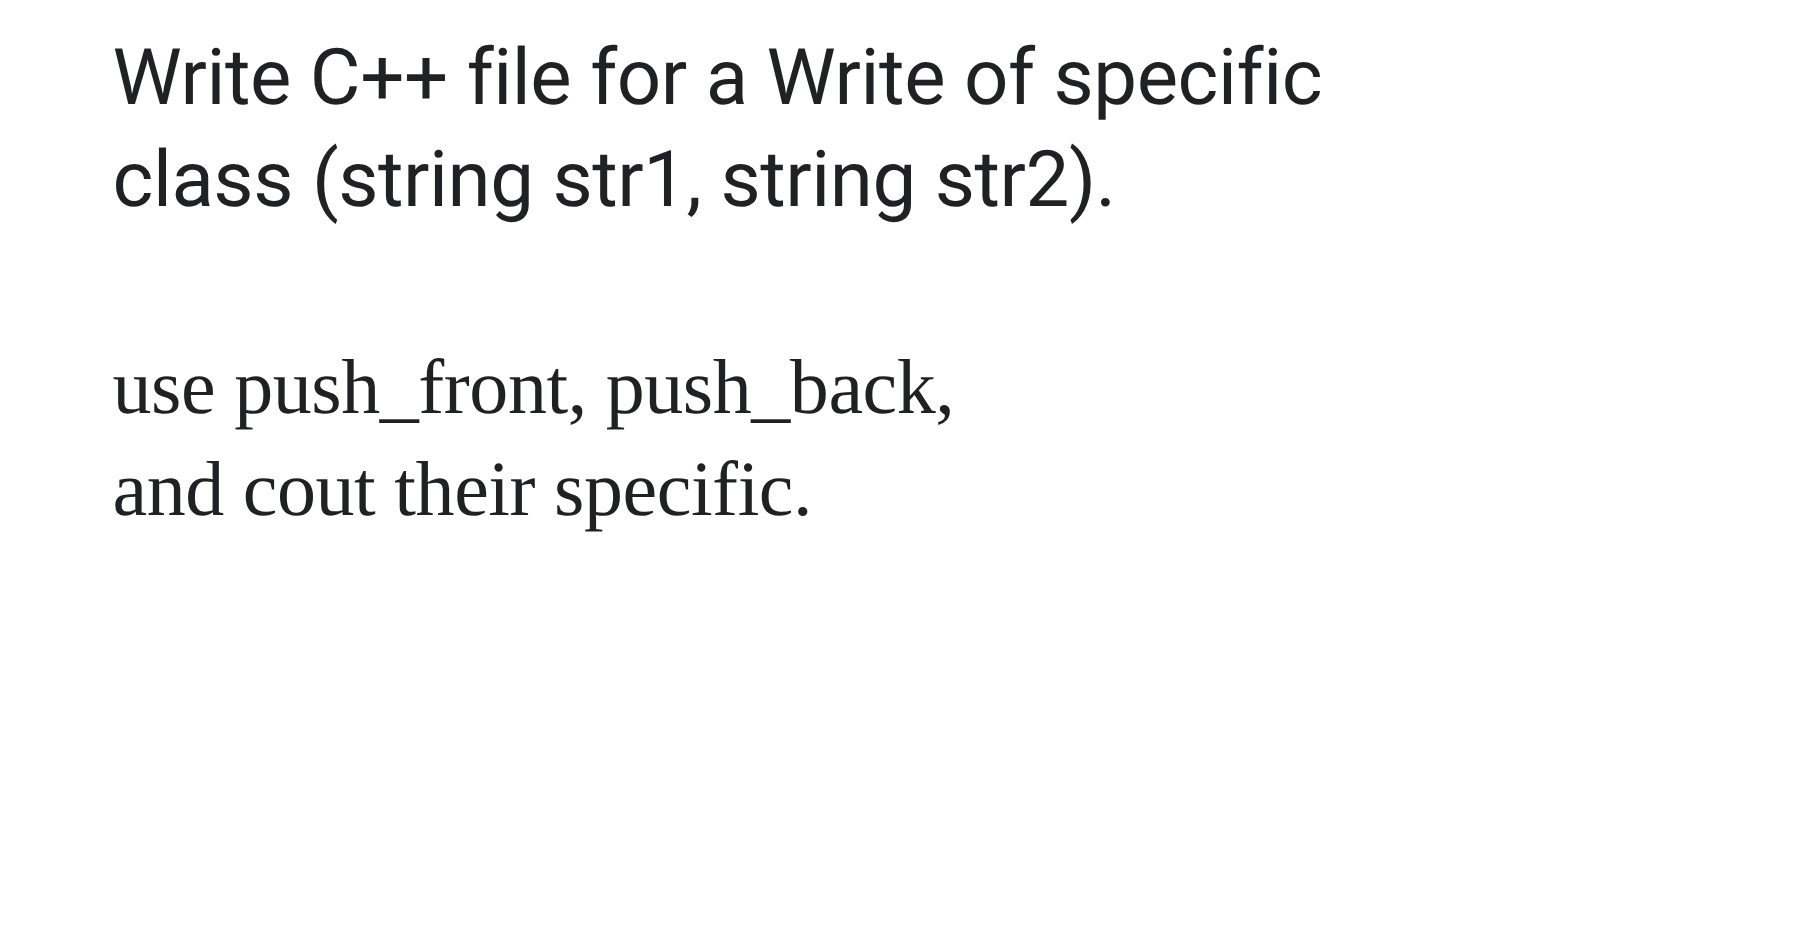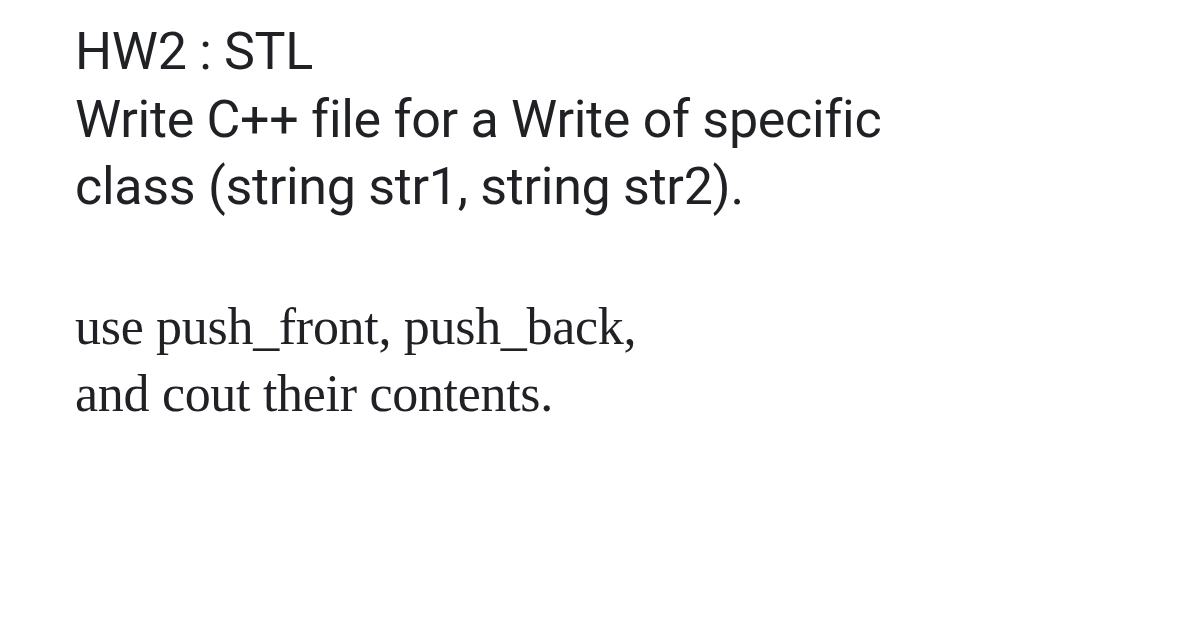--- a/index.html
+++ b/index.html
@@ -26,21 +26,20 @@
     }
     .paragraph-2 {
       margin-bottom: 0;
       font-family: Liberation Serif, serif;
     }
   </style>
 </head>
 <body>
 
 <div class="text-block paragraph-1">
-  <div>HW2 : STL</div>
   <div>Write C++ file for a Write of specific</div>
   <div>class (string str1, string str2).</div>
 </div>
 
 <div class="text-block paragraph-2">
   <div>use push_front, push_back,</div>
-  <div>and cout their contents.</div>
+  <div>and cout their specific.</div>
 </div>
 
 </body></html>

